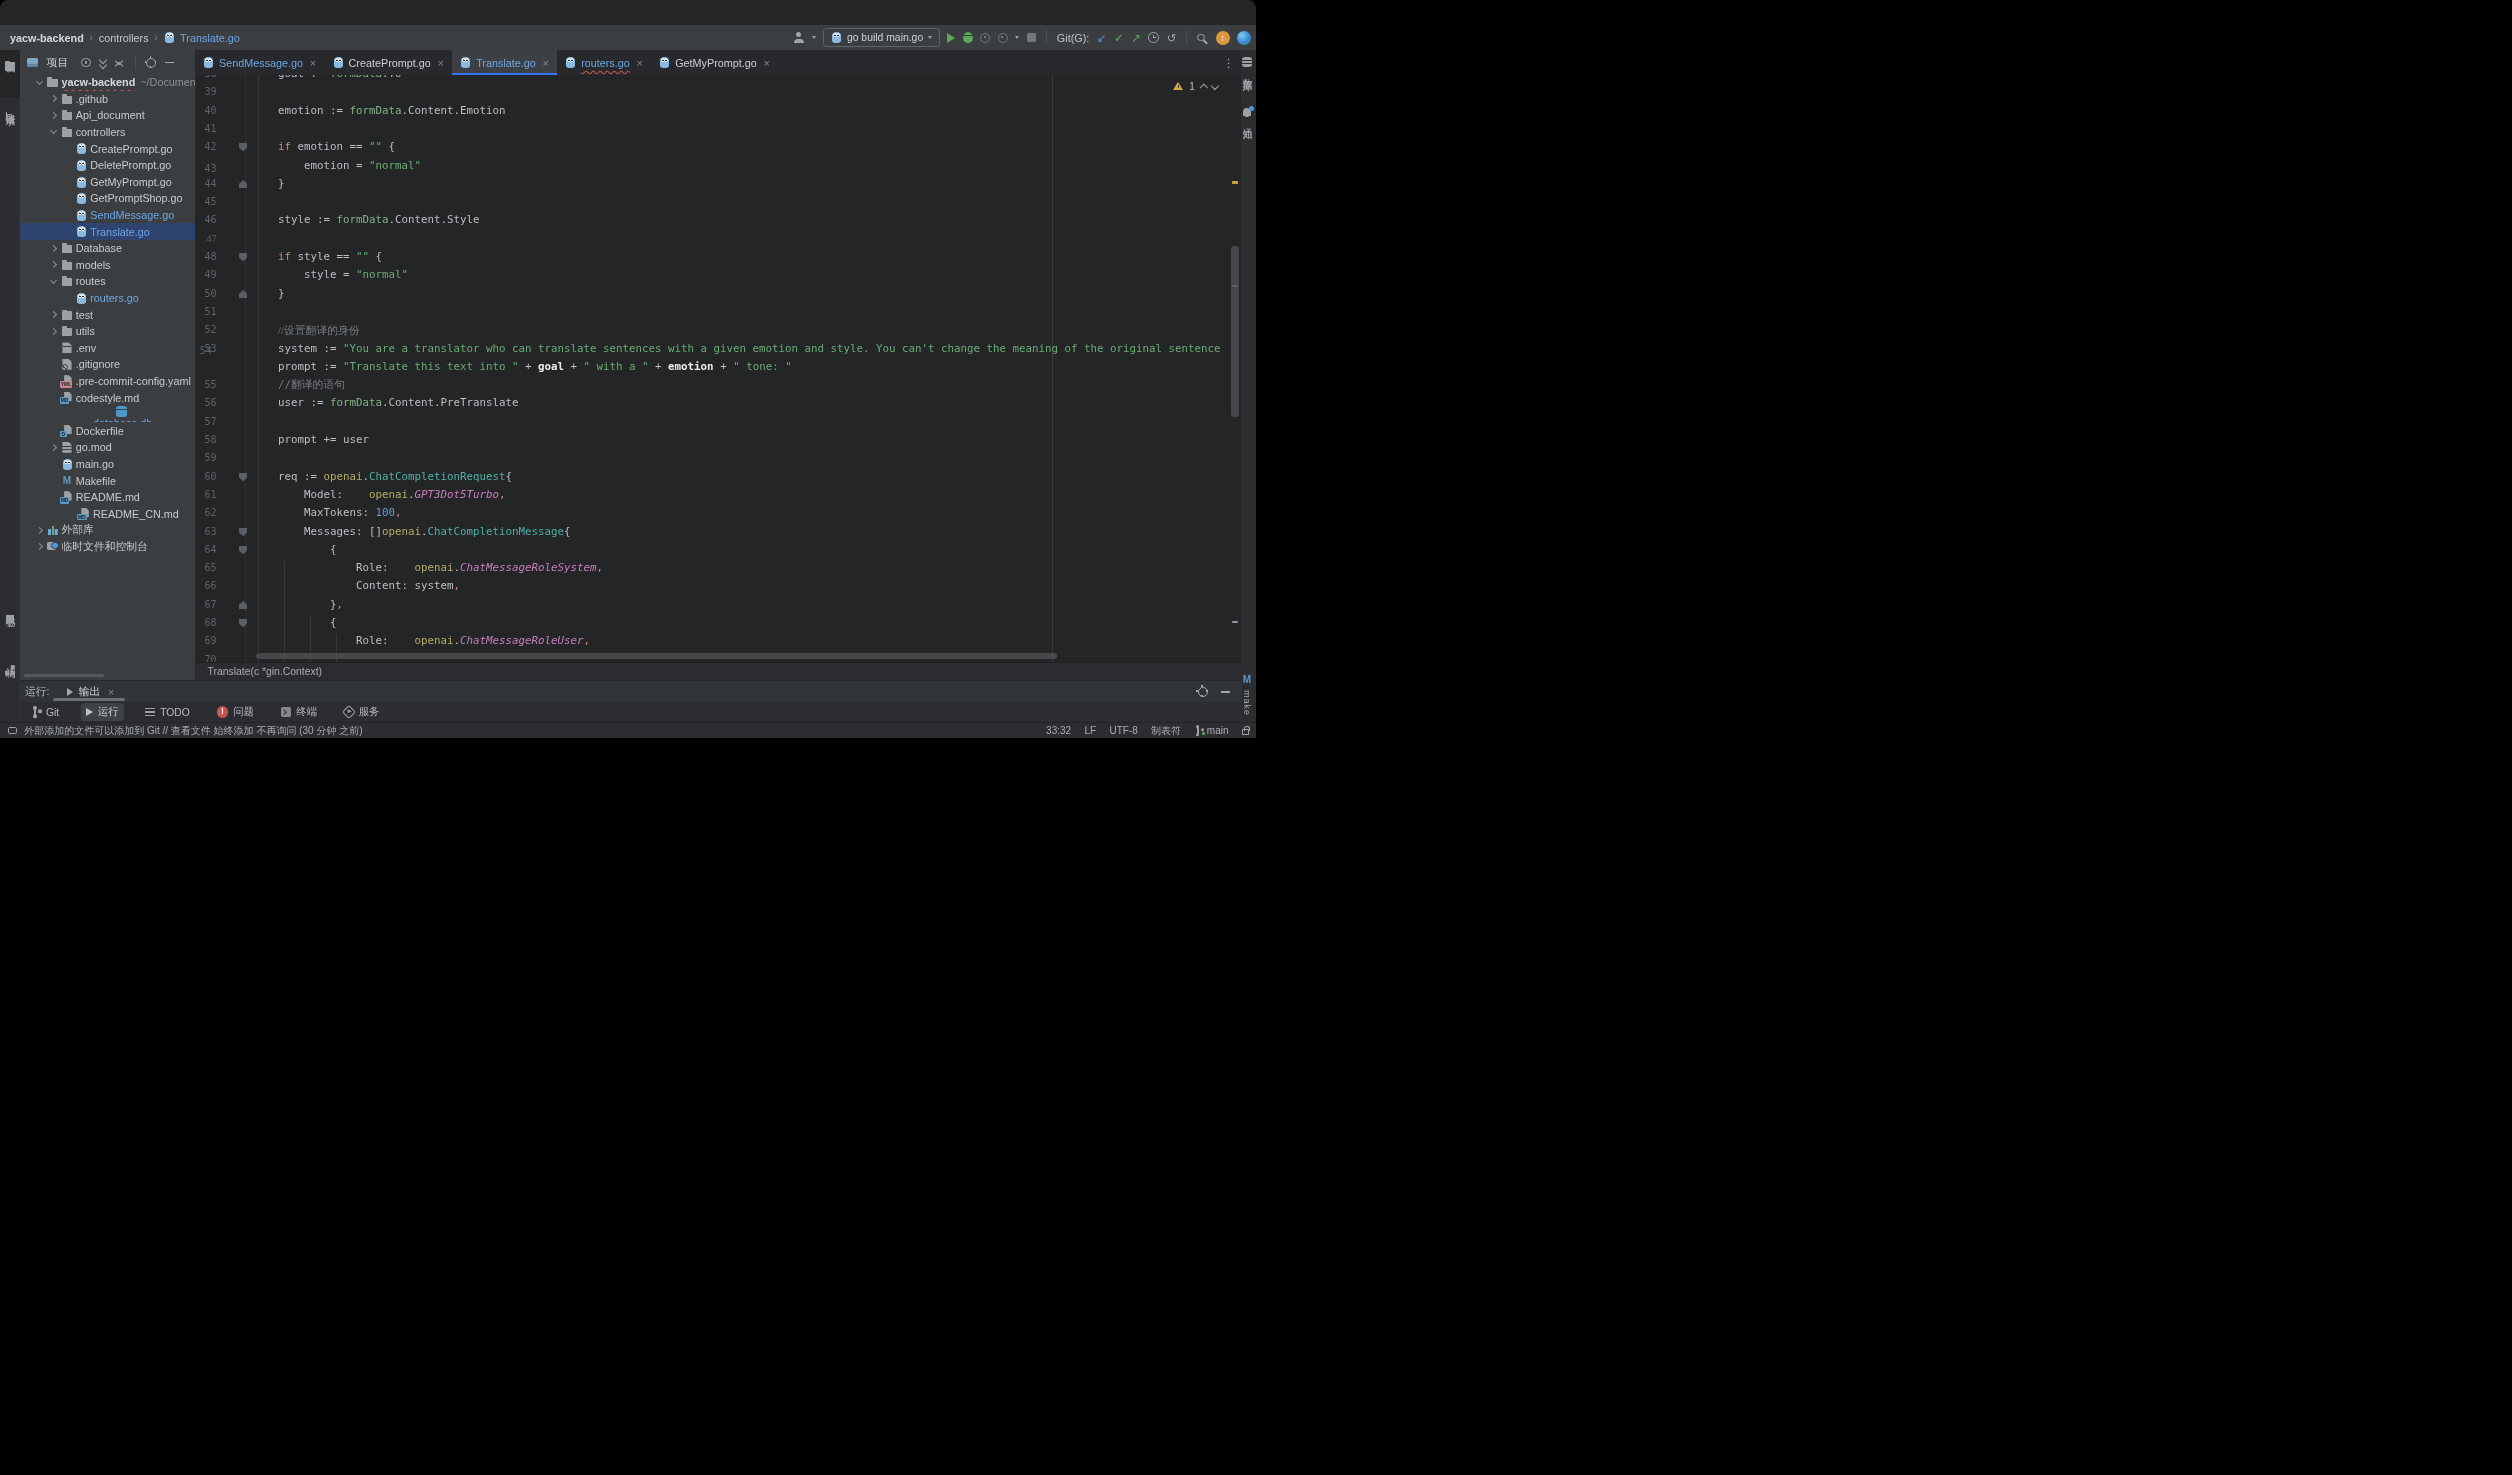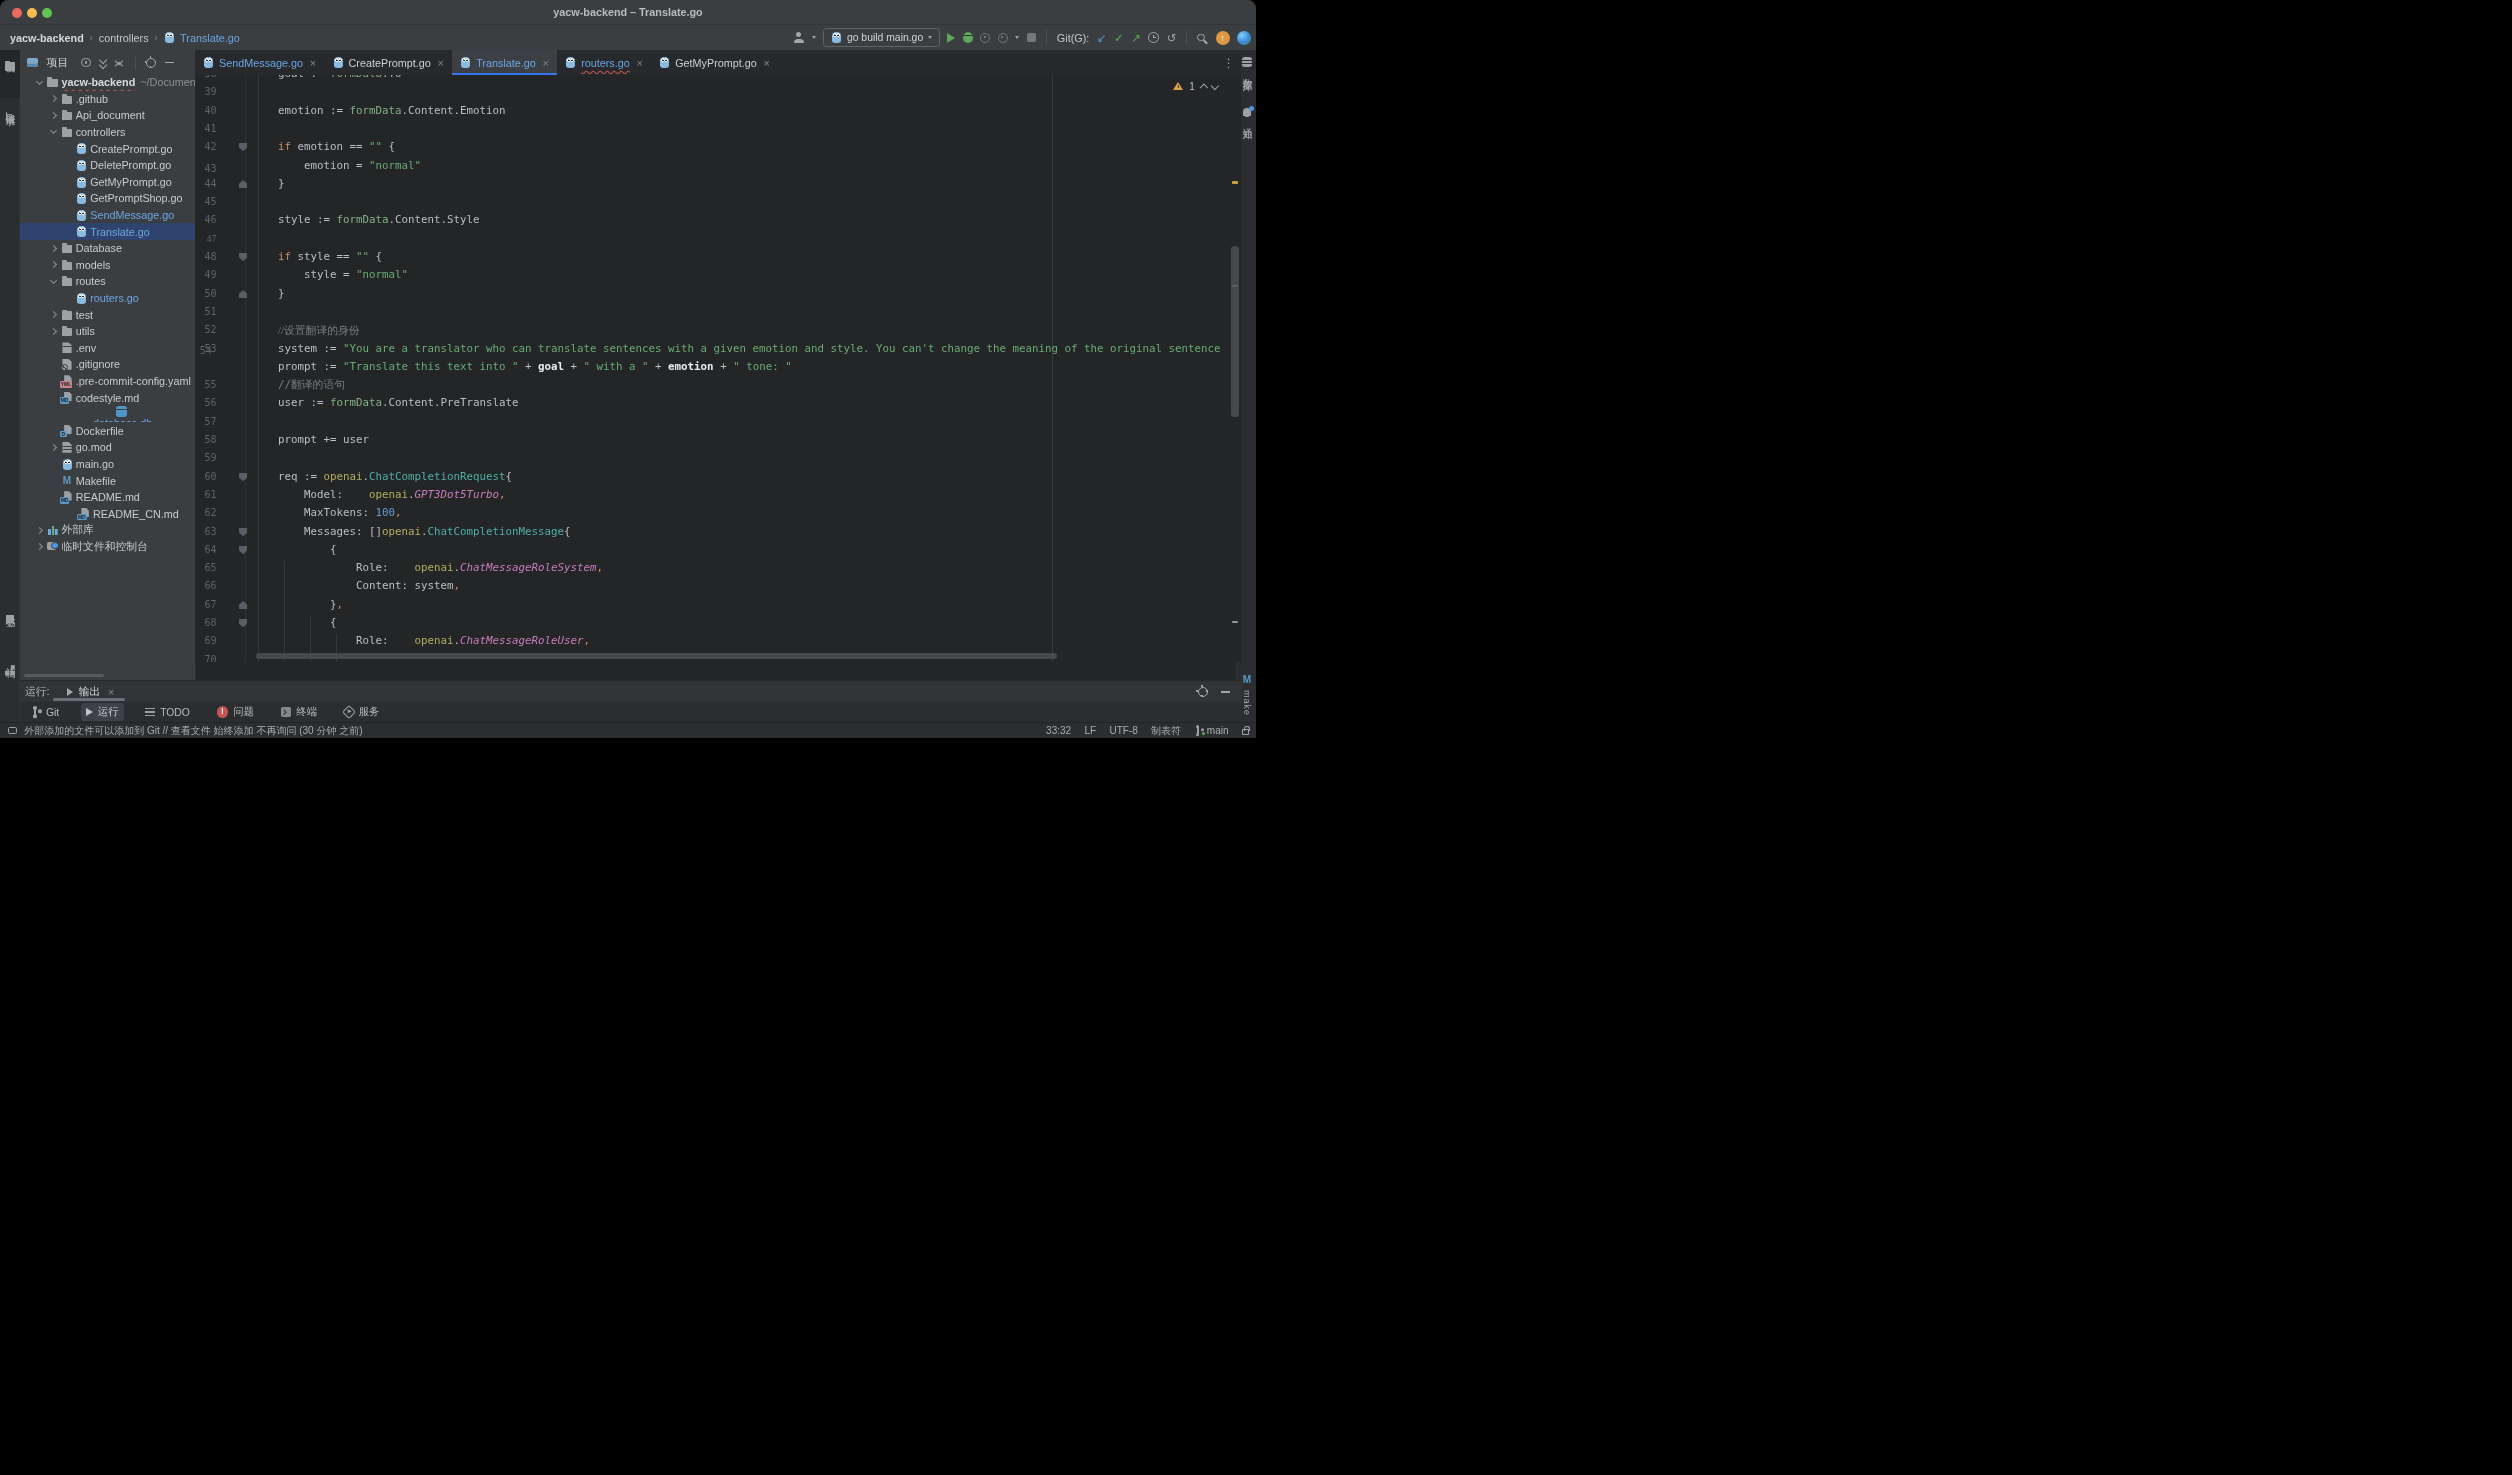--- a/index.html
+++ b/index.html
@@ -189,26 +189,20 @@
   .i-services::before{content:"";position:absolute;left:2.1px;top:1.2px;width:0;height:0;border-left:4.2px solid #9DA1A6;border-top:2.5px solid transparent;border-bottom:2.5px solid transparent;transform:rotate(-45deg);}
   .i-window{width:9.2px;height:7.5px;border:1.2px solid #9DA1A6;border-radius:1.7px;}
   .i-lock{width:7.5px;height:5.8px;border:1.2px solid #9DA1A6;border-radius:0.8px;position:relative;margin-top:3.3px;}
   .i-lock::before{content:"";position:absolute;top:-4.2px;right:-1.7px;width:4.2px;height:4.2px;border:1.2px solid #9DA1A6;border-bottom:none;border-radius:2.5px 2.5px 0 0;}
 </style>
 </head>
 <body>
 
 <div id="app">
 
-  <div class="titlebar">
-    <span class="tl r"></span>
-    <span class="tl y"></span>
-    <span class="tl g"></span>
-    <div class="wtitle">yacw-backend – Translate.go</div>
-  </div>
 
   <div class="headerrow">
     <div class="crumbs">
       <span class="crumb root">yacw-backend</span>
       <span class="csep">›</span>
       <span class="crumb">controllers</span>
       <span class="csep">›</span>
       <span class="i-gopher sm"></span>
       <span class="crumb file">Translate.go</span>
     </div>
@@ -647,20 +641,21 @@
       <span class="cup"></span>
       <span class="cdn"></span>
     </div>
     <div class="emark" style="top:106px;height:2.5px;background:#C8A33C;"></div>
     <div class="emark" style="top:210px;height:1.7px;background:#B8BCC0;"></div>
     <div class="emark" style="top:546px;height:1.7px;background:#8F9398;"></div>
     <div class="vscroll"></div>
     <div class="hscroll"></div>
   </div>
 
+  <div class="ctxrow">Translate(c *gin.Context)</div>
 
   <div class="runheader">
     <span class="rh-label">运行:</span>
     <div class="rh-tab">
       <span class="i-play-sm"></span>
       <span>输出</span>
       <span class="tab-close">×</span>
     </div>
     <div class="rh-pill"></div>
     <div class="rh-right">

